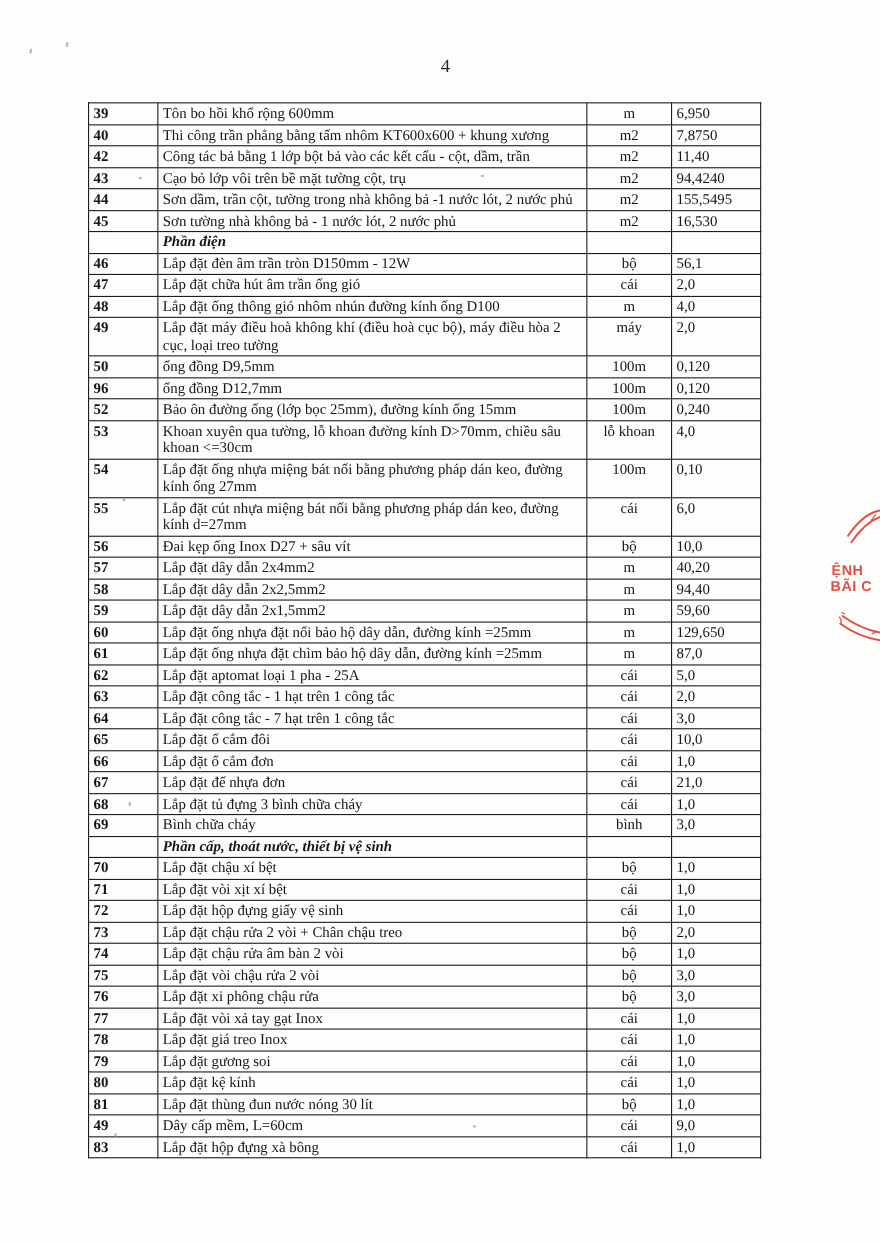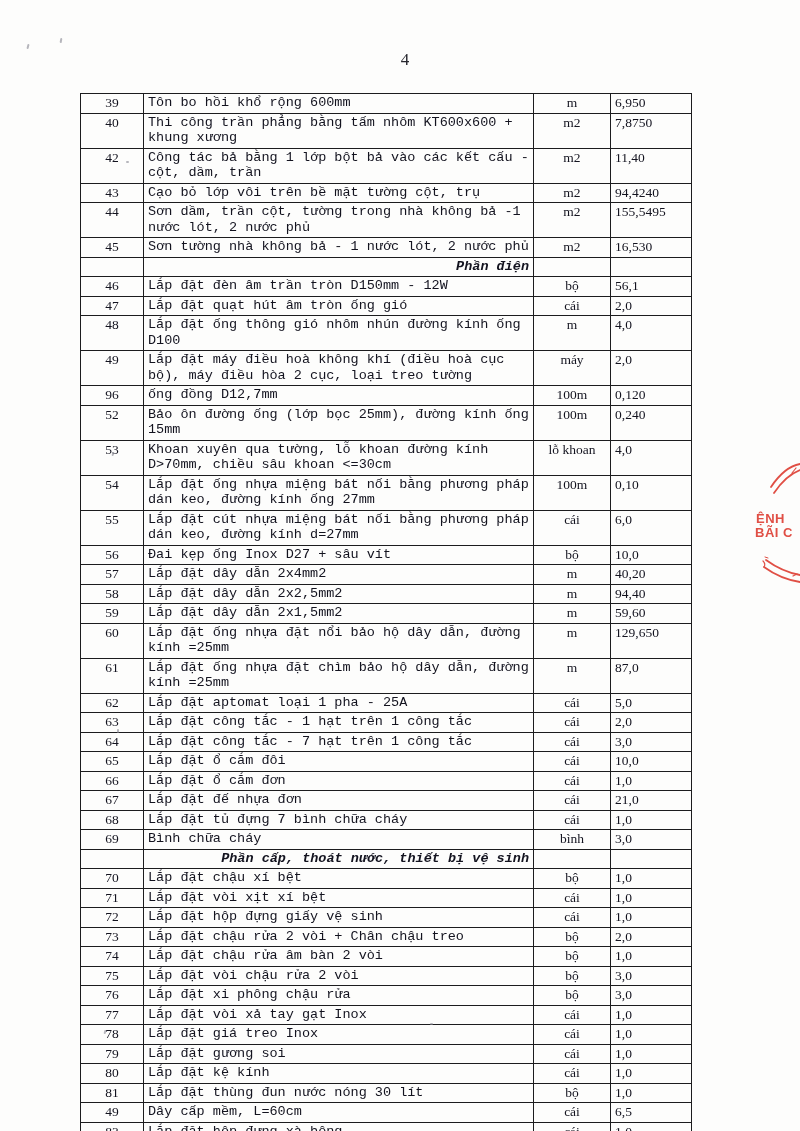--- a/index.html
+++ b/index.html
@@ -37,26 +37,26 @@
     table-layout: fixed;
   }
   table.boq td {
     border: 1.5px solid #1c1c1e;
     font-size: 13.5px;
     line-height: 15.5px;
     padding: 1px 4px 2px 4px;
     vertical-align: top;
     overflow: hidden;
   }
-  td.no   { text-align: center; }
-  td.desc { text-align: left; padding-left: 8px; font-family: Liberation Mono, monospace; }
+  td.no   { text-align: left; font-weight: bold; }
+  td.desc { text-align: left; padding-left: 8px; }
   td.unit { text-align: center; }
   td.qty  { text-align: left; }
   tr[data-name="section-row"] td.desc {
-    text-align: right;
+    text-align: left;
     font-weight: bold;
     font-style: italic;
   }
   .stamp {
     position: absolute;
     top: 456px;
     right: 0;
     width: 45px;
     height: 130px;
     pointer-events: none;
@@ -141,37 +141,43 @@
           <td class="qty" data-name="quantity-cell"></td>
         </tr>
         <tr data-name="table-row">
           <td class="no" data-name="row-number-cell">46</td>
           <td class="desc" data-name="description-cell">Lắp đặt đèn âm trần tròn D150mm - 12W</td>
           <td class="unit" data-name="unit-cell">bộ</td>
           <td class="qty" data-name="quantity-cell">56,1</td>
         </tr>
         <tr data-name="table-row">
           <td class="no" data-name="row-number-cell">47</td>
-          <td class="desc" data-name="description-cell">Lắp đặt quạt hút âm tròn ống gió</td>
+          <td class="desc" data-name="description-cell">Lắp đặt chữa hút âm trần ống gió</td>
           <td class="unit" data-name="unit-cell">cái</td>
           <td class="qty" data-name="quantity-cell">2,0</td>
         </tr>
         <tr data-name="table-row">
           <td class="no" data-name="row-number-cell">48</td>
           <td class="desc" data-name="description-cell">Lắp đặt ống thông gió nhôm nhún đường kính ống D100</td>
           <td class="unit" data-name="unit-cell">m</td>
           <td class="qty" data-name="quantity-cell">4,0</td>
         </tr>
         <tr data-name="table-row">
           <td class="no" data-name="row-number-cell">49</td>
           <td class="desc" data-name="description-cell">Lắp đặt máy điều hoà không khí (điều hoà cục bộ), máy điều hòa 2 cục, loại treo tường</td>
           <td class="unit" data-name="unit-cell">máy</td>
           <td class="qty" data-name="quantity-cell">2,0</td>
         </tr>
         <tr data-name="table-row">
+          <td class="no" data-name="row-number-cell">50</td>
+          <td class="desc" data-name="description-cell">ống đồng D9,5mm</td>
+          <td class="unit" data-name="unit-cell">100m</td>
+          <td class="qty" data-name="quantity-cell">0,120</td>
+        </tr>
+        <tr data-name="table-row">
           <td class="no" data-name="row-number-cell">96</td>
           <td class="desc" data-name="description-cell">ống đồng D12,7mm</td>
           <td class="unit" data-name="unit-cell">100m</td>
           <td class="qty" data-name="quantity-cell">0,120</td>
         </tr>
         <tr data-name="table-row">
           <td class="no" data-name="row-number-cell">52</td>
           <td class="desc" data-name="description-cell">Bảo ôn đường ống (lớp bọc 25mm), đường kính ống 15mm</td>
           <td class="unit" data-name="unit-cell">100m</td>
           <td class="qty" data-name="quantity-cell">0,240</td>
@@ -261,21 +267,21 @@
           <td class="qty" data-name="quantity-cell">1,0</td>
         </tr>
         <tr data-name="table-row">
           <td class="no" data-name="row-number-cell">67</td>
           <td class="desc" data-name="description-cell">Lắp đặt đế nhựa đơn</td>
           <td class="unit" data-name="unit-cell">cái</td>
           <td class="qty" data-name="quantity-cell">21,0</td>
         </tr>
         <tr data-name="table-row">
           <td class="no" data-name="row-number-cell">68</td>
-          <td class="desc" data-name="description-cell">Lắp đặt tủ đựng 7 bình chữa cháy</td>
+          <td class="desc" data-name="description-cell">Lắp đặt tủ đựng 3 bình chữa cháy</td>
           <td class="unit" data-name="unit-cell">cái</td>
           <td class="qty" data-name="quantity-cell">1,0</td>
         </tr>
         <tr data-name="table-row">
           <td class="no" data-name="row-number-cell">69</td>
           <td class="desc" data-name="description-cell">Bình chữa cháy</td>
           <td class="unit" data-name="unit-cell">bình</td>
           <td class="qty" data-name="quantity-cell">3,0</td>
         </tr>
         <tr data-name="section-row">
@@ -353,21 +359,21 @@
         <tr data-name="table-row">
           <td class="no" data-name="row-number-cell">81</td>
           <td class="desc" data-name="description-cell">Lắp đặt thùng đun nước nóng 30 lít</td>
           <td class="unit" data-name="unit-cell">bộ</td>
           <td class="qty" data-name="quantity-cell">1,0</td>
         </tr>
         <tr data-name="table-row">
           <td class="no" data-name="row-number-cell">49</td>
           <td class="desc" data-name="description-cell">Dây cấp mềm, L=60cm</td>
           <td class="unit" data-name="unit-cell">cái</td>
-          <td class="qty" data-name="quantity-cell">6,5</td>
+          <td class="qty" data-name="quantity-cell">9,0</td>
         </tr>
         <tr data-name="table-row">
           <td class="no" data-name="row-number-cell">83</td>
           <td class="desc" data-name="description-cell">Lắp đặt hộp đựng xà bông</td>
           <td class="unit" data-name="unit-cell">cái</td>
           <td class="qty" data-name="quantity-cell">1,0</td>
         </tr>
       </tbody>
   </table>
 

